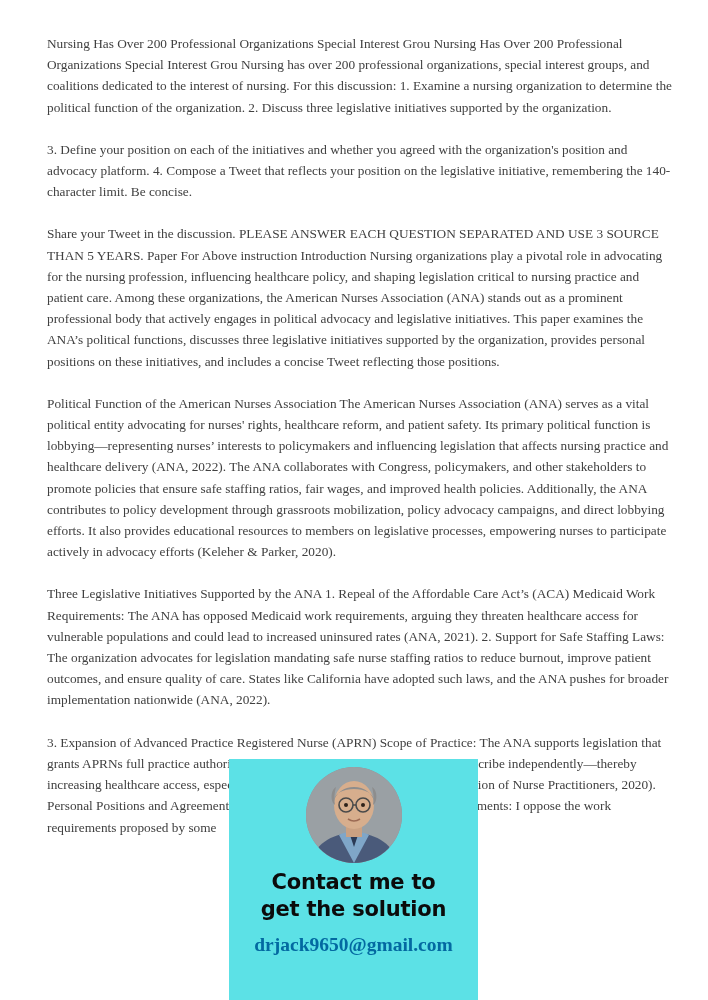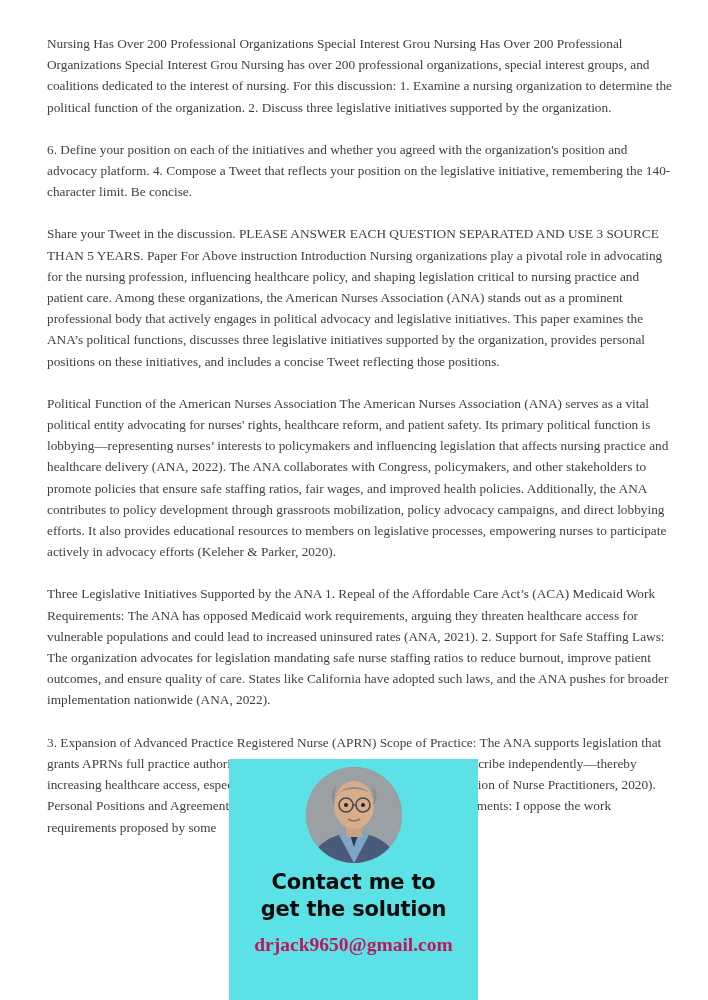--- a/index.html
+++ b/index.html
@@ -74,33 +74,33 @@
     letter-spacing: -0.2px;
   }
   .contact-email {
     position: absolute;
     left: 0;
     top: 174px;
     width: 249px;
     text-align: center;
     font-family: "Liberation Serif", serif;
     font-weight: bold;
-    color: #be185d;
+    color: #0369a1;
     font-size: 19.5px;
     line-height: 24px;
   }
 </style>
 </head>
 <body>
 
 <div class="page">
 
   <div class="doc-body">
     <p class="para">Nursing Has Over 200 Professional Organizations Special Interest Grou Nursing Has Over 200 Professional Organizations Special Interest Grou Nursing has over 200 professional organizations, special interest groups, and coalitions dedicated to the interest of nursing. For this discussion: 1. Examine a nursing organization to determine the political function of the organization. 2. Discuss three legislative initiatives supported by the organization.</p>
-    <p class="para">6. Define your position on each of the initiatives and whether you agreed with the organization's position and advocacy platform. 4. Compose a Tweet that reflects your position on the legislative initiative, remembering the 140-character limit. Be concise.</p>
+    <p class="para">3. Define your position on each of the initiatives and whether you agreed with the organization's position and advocacy platform. 4. Compose a Tweet that reflects your position on the legislative initiative, remembering the 140-character limit. Be concise.</p>
     <p class="para">Share your Tweet in the discussion. PLEASE ANSWER EACH QUESTION SEPARATED AND USE 3 SOURCE THAN 5 YEARS. Paper For Above instruction Introduction Nursing organizations play a pivotal role in advocating for the nursing profession, influencing healthcare policy, and shaping legislation critical to nursing practice and patient care. Among these organizations, the American Nurses Association (ANA) stands out as a prominent professional body that actively engages in political advocacy and legislative initiatives. This paper examines the ANA’s political functions, discusses three legislative initiatives supported by the organization, provides personal positions on these initiatives, and includes a concise Tweet reflecting those positions.</p>
     <p class="para">Political Function of the American Nurses Association The American Nurses Association (ANA) serves as a vital political entity advocating for nurses' rights, healthcare reform, and patient safety. Its primary political function is lobbying—representing nurses’ interests to policymakers and influencing legislation that affects nursing practice and healthcare delivery (ANA, 2022). The ANA collaborates with Congress, policymakers, and other stakeholders to promote policies that ensure safe staffing ratios, fair wages, and improved health policies. Additionally, the ANA contributes to policy development through grassroots mobilization, policy advocacy campaigns, and direct lobbying efforts. It also provides educational resources to members on legislative processes, empowering nurses to participate actively in advocacy efforts (Keleher &amp; Parker, 2020).</p>
     <p class="para">Three Legislative Initiatives Supported by the ANA 1. Repeal of the Affordable Care Act’s (ACA) Medicaid Work Requirements: The ANA has opposed Medicaid work requirements, arguing they threaten healthcare access for vulnerable populations and could lead to increased uninsured rates (ANA, 2021). 2. Support for Safe Staffing Laws: The organization advocates for legislation mandating safe nurse staffing ratios to reduce burnout, improve patient outcomes, and ensure quality of care. States like California have adopted such laws, and the ANA pushes for broader implementation nationwide (ANA, 2022).</p>
     <p class="para">3. Expansion of Advanced Practice Registered Nurse (APRN) Scope of Practice: The ANA supports legislation that grants APRNs full practice authority, allowing them to assess, diagnose, and prescribe independently—thereby increasing healthcare access, especially in underserved areas (American Association of Nurse Practitioners, 2020). Personal Positions and Agreement with the Initiatives 1. Medicaid Work Requirements: I oppose the work requirements proposed by some</p>
   </div>
 
   <div class="contact-card">
     <div class="avatar">
       <svg width="96" height="96" viewBox="0 0 96 96" aria-hidden="true">
         <rect x="0" y="0" width="96" height="96" fill="#9aa0a4"></rect>

